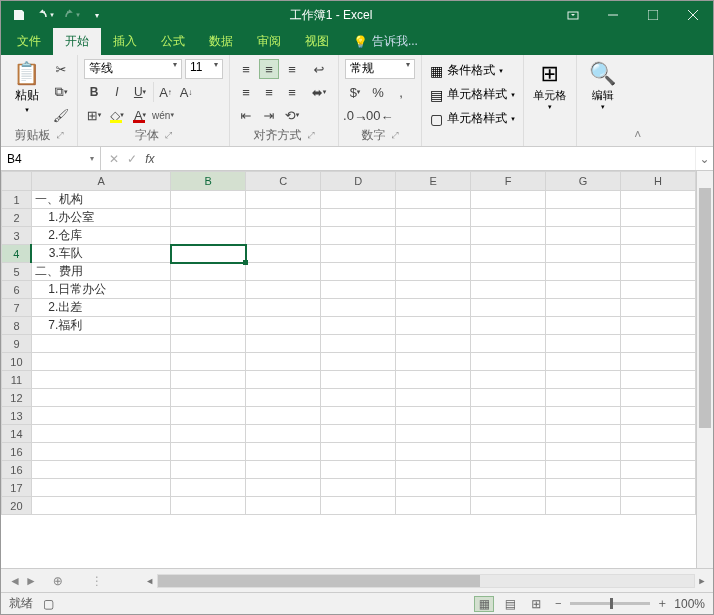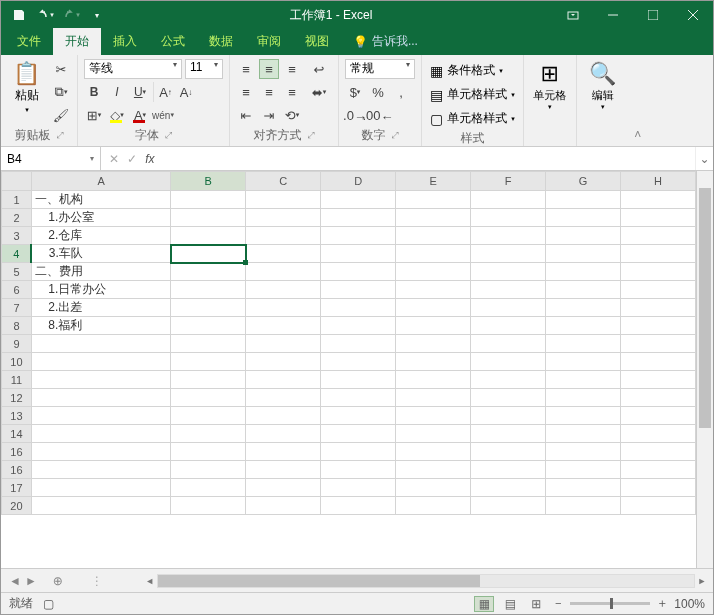--- a/index.html
+++ b/index.html
@@ -269,23 +269,20 @@
             <span>单元格样式</span>
             <span style="font-size:7px">▾</span>
           </div>
       <div class="styles-btn">
             <span class="ic">▢</span>
             <span>单元格样式</span>
             <span style="font-size:7px">▾</span>
           </div>
     </div>
       </div>
-    <div class="group-label">
-        <span>样式</span>
-      </div>
   </div>
 
   <div class="group">
     <div class="group-body">
       <div class="big-btn">
           <span class="ic">⊞</span>
           <span class="lab">单元格</span>
           <span style="font-size:7px">▾</span>
         </div>
     </div>
@@ -422,21 +419,21 @@
             <td style="white-space:pre"></td>
             <td style="white-space:pre"></td>
             <td style="white-space:pre"></td>
             <td style="white-space:pre"></td>
             <td style="white-space:pre"></td>
           </tr>
         </tbody>
         <tbody>
           <tr>
             <th class="rowhdr">8</th>
-            <td style="white-space:pre">    8.福利</td>
+            <td style="white-space:pre">    7.福利</td>
             <td style="white-space:pre"></td>
             <td style="white-space:pre"></td>
             <td style="white-space:pre"></td>
             <td style="white-space:pre"></td>
             <td style="white-space:pre"></td>
             <td style="white-space:pre"></td>
             <td style="white-space:pre"></td>
           </tr>
         </tbody>
         <tbody>

